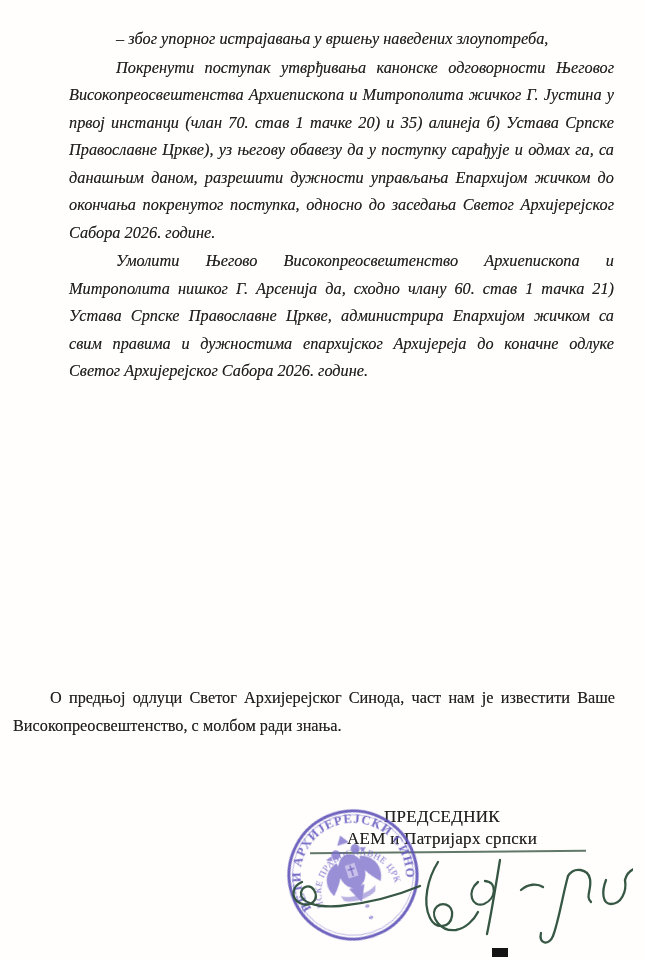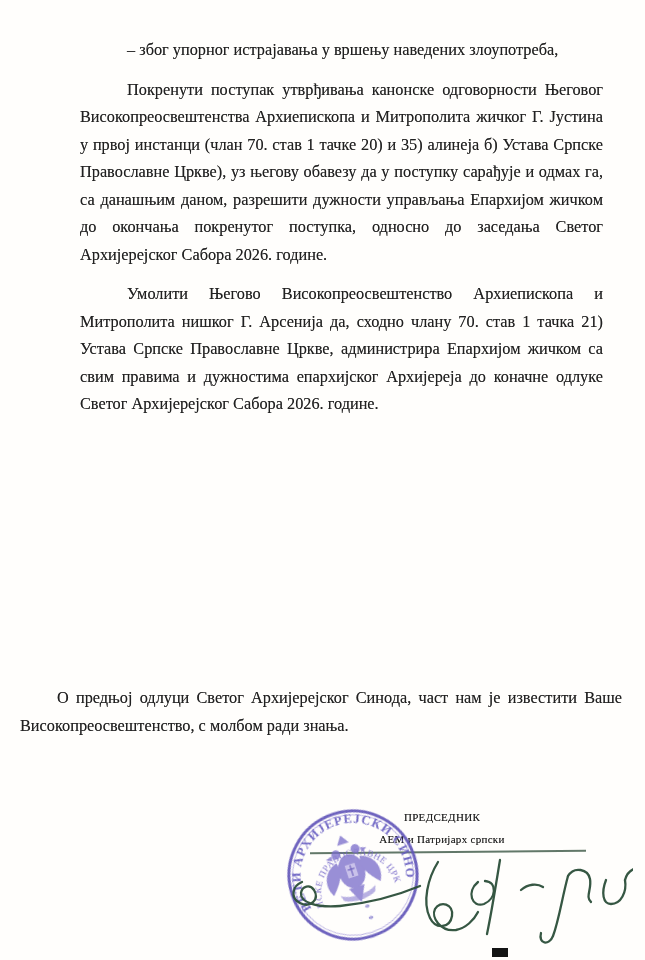--- a/index.html
+++ b/index.html
@@ -14,32 +14,32 @@
     color:#212121;
   }
   .scan-text{
     text-shadow:0 0 0.6px rgba(35,35,35,0.55);
   }
   .quote-block{
     position:absolute;left:68px;top:24px;width:547px;
     font-size:16.3px;line-height:27.5px;
   }
   .quote-block p{
-    margin:12px;text-align:justify;text-align-last:left;text-indent:47px;
+    margin:1px;text-align:justify;text-align-last:left;text-indent:47px;font-style:italic;
   }
   .closing-block{
-    position:absolute;left:20px;top:684px;width:602px;
+    position:absolute;left:13px;top:684px;width:602px;
     font-size:16.3px;line-height:27.5px;
   }
   .closing-block p{
     margin:0;text-align:justify;text-align-last:left;text-indent:37px;
   }
   .signature-block{
     position:absolute;left:292px;top:806px;width:300px;
-    text-align:center;font-size:11px;line-height:22px;letter-spacing:0.3px;
+    text-align:center;font-size:17px;line-height:22px;letter-spacing:0.3px;
   }
   .sig-underline{
     position:absolute;left:310px;top:851px;width:276px;height:2px;
     background:#46604f;opacity:0.85;transform:rotate(-0.5deg);
   }
   .stamp-svg{
     position:absolute;left:284px;top:805px;width:138px;height:140px;
     opacity:0.9;
   }
   .signature-svg{
@@ -51,21 +51,21 @@
   }
 </style>
 </head>
 <body>
 
 <div class="page">
 
   <div class="quote-block scan-text">
     <p>– због упорног истрајавања у вршењу наведених злоупотреба,</p>
     <p>Покренути поступак утврђивања канонске одговорности Његовог Високопреосвештенства Архиепископа и Митрополита жичког Г. Јустина у првој инстанци (члан 70. став 1 тачке 20) и 35) алинеја б) Устава Српске Православне Цркве), уз његову обавезу да у поступку сарађује и одмах га, са данашњим даном, разрешити дужности управљања Епархијом жичком до окончања покренутог поступка, односно до заседања Светог Архијерејског Сабора 2026. године.</p>
-    <p>Умолити Његово Високопреосвештенство Архиепископа и Митрополита нишког Г. Арсенија да, сходно члану 70. став 1 тачка 21) Устава Српске Православне Цркве, администрира Епархијом жичком са свим правима и дужностима епархијског Архијереја до коначне одлуке Светог Архијерејског Сабора 2026. године.</p>
+    <p>Умолити Његово Високопреосвештенство Архиепископа и Митрополита нишког Г. Арсенија да, сходно члану 60. став 1 тачка 21) Устава Српске Православне Цркве, администрира Епархијом жичком са свим правима и дужностима епархијског Архијереја до коначне одлуке Светог Архијерејског Сабора 2026. године.</p>
   </div>
 
   <div class="closing-block scan-text">
     <p>О предњој одлуци Светог Архијерејског Синода, част нам је известити Ваше Високопреосвештенство, с молбом ради знања.</p>
   </div>
 
   <div class="signature-block scan-text">
     <div>ПРЕДСЕДНИК</div>
     <div>АЕМ и Патријарх српски</div>
   </div>

